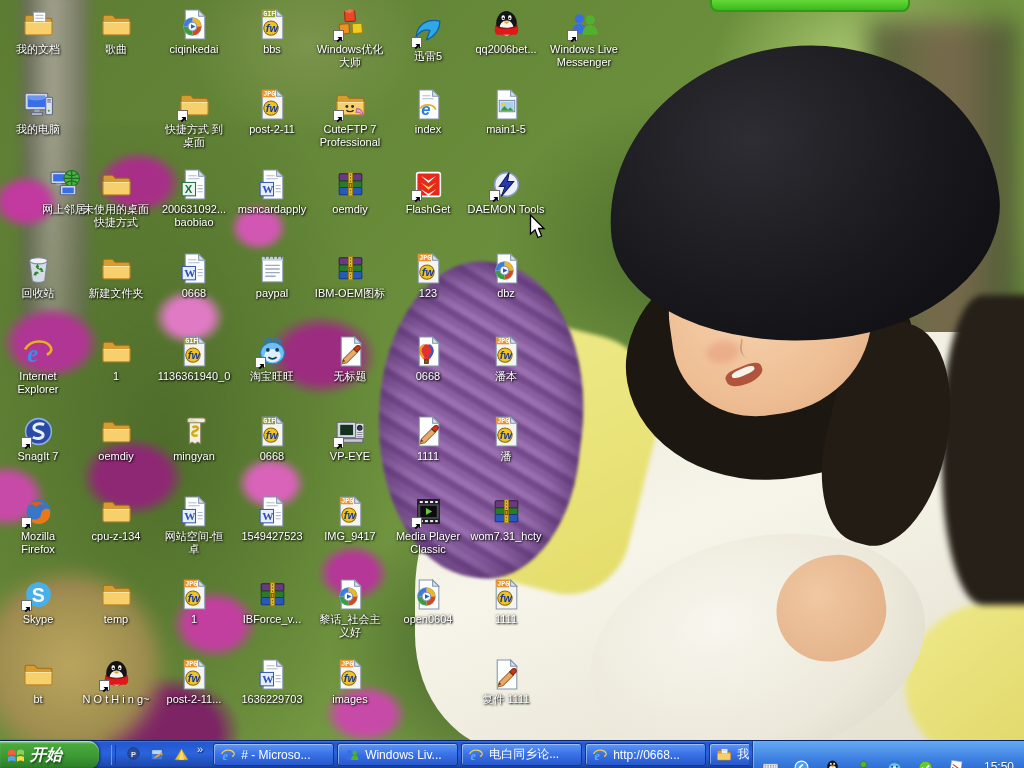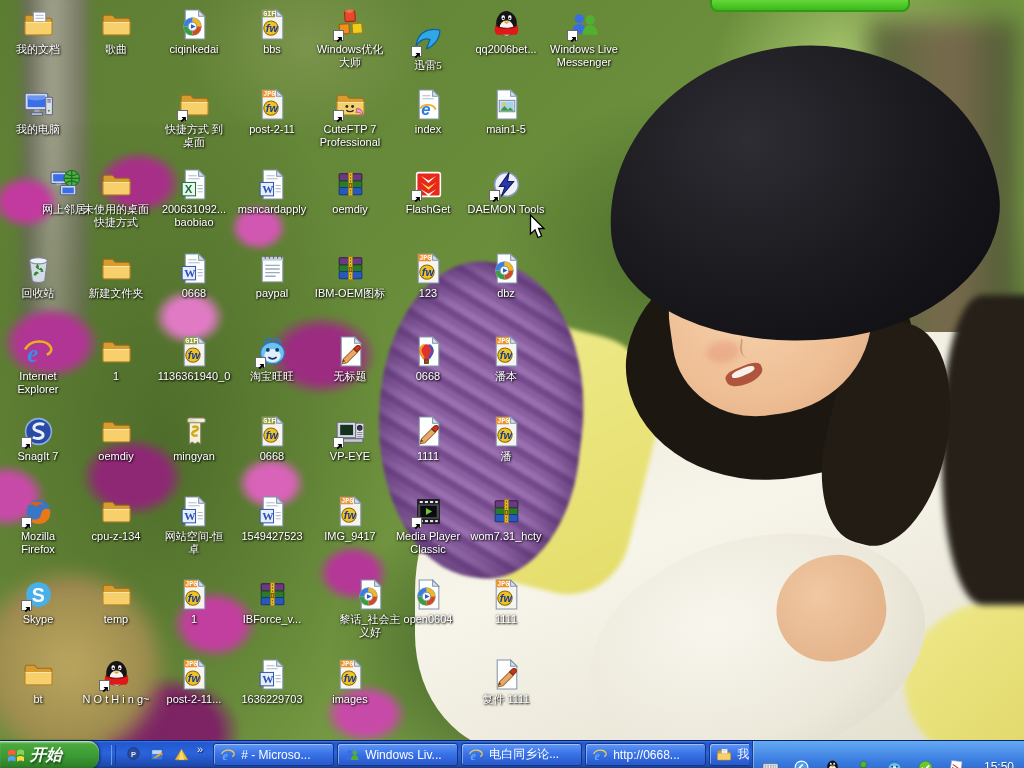--- a/index.html
+++ b/index.html
@@ -203,21 +203,21 @@
               <path d="M11 3l5-2 5 2-5 2z" fill="#f07050"></path>
               <rect x="5" y="15" width="9.5" height="9.5" rx="1" fill="#f09020" stroke="#a05c0c"></rect>
               <rect x="17.5" y="15.5" width="9.5" height="9.5" rx="1" fill="#f0cc20" stroke="#a08008"></rect>
             </g>
           </svg><span class="sc-badge"><svg viewBox="0 0 10 10" width="9" height="9">
               <path d="M8.8 1v5L7.1 4.3 4.4 7 2.9 5.5l2.7-2.7L3.8 1z" fill="#000"></path>
             </svg></span></div>
         <div class="dlabel">Windows优化
 大师</div>
       </div>
-      <div class="dicon" style="left: 391px; top: 24px; font-family: Liberation Serif, serif;">
+      <div class="dicon" style="left: 391px; top: 15px;">
         <div class="ico"><svg viewBox="0 0 32 32" width="33" height="33">
             <path d="M27 6C14 3 5 10 4 21c4.5-6.5 9-7.5 13.5-6l-3.5 9c7-2.5 13-9.5 13-18z" fill="#30a8e8" stroke="#1060a0" stroke-width="1.2"></path>
           </svg><span class="sc-badge"><svg viewBox="0 0 10 10" width="9" height="9">
               <path d="M8.8 1v5L7.1 4.3 4.4 7 2.9 5.5l2.7-2.7L3.8 1z" fill="#000"></path>
             </svg></span></div>
         <div class="dlabel">迅雷5</div>
       </div>
       <div class="dicon" style="left: 469px; top: 8px;">
         <div class="ico"><svg viewBox="0 0 32 32" width="33" height="33">
             <ellipse cx="16" cy="15" rx="10" ry="12" fill="#141414"></ellipse>
@@ -726,21 +726,21 @@
         <div class="ico"><svg viewBox="0 0 32 32" width="33" height="33">
             <rect x="5" y="5.5" width="22" height="7" rx="1" fill="#6a3a80" stroke="#3a1a4a"></rect>
             <rect x="5" y="12.5" width="22" height="6.5" rx="1" fill="#2a7a2a" stroke="#145014"></rect>
             <rect x="5" y="19" width="22" height="7" rx="1" fill="#2858b8" stroke="#123a80"></rect>
             <rect x="14.2" y="4.5" width="3.6" height="22.5" fill="#e8c030" stroke="#a08010"></rect>
             <path d="M16 6v19" stroke="#7a5c08" stroke-dasharray="1.5 1.5"></path>
             <rect x="14.8" y="15" width="2.4" height="4" fill="#c89818" stroke="#7a5c08"></rect>
           </svg></div>
         <div class="dlabel">IBForce_v...</div>
       </div>
-      <div class="dicon" style="left: 313px; top: 578px; margin-left: 20px;">
+      <div class="dicon" style="left: 313px; top: 578px;">
         <div class="ico"><svg viewBox="0 0 32 32" width="33" height="33">
             <path d="M7 2h13l6 6v22H7z" fill="#fdfefe" stroke="#8494ac"></path>
             <path d="M20 2l6 6h-6z" fill="#d8e0ec" stroke="#8494ac"></path>
             <circle cx="14" cy="18" r="8.5" fill="#e8eef6" stroke="#8898b0"></circle>
             <path d="M14 9.5a8.5 8.5 0 0 1 8.5 8.5H14z" fill="#f0b818"></path>
             <path d="M22.5 18a8.5 8.5 0 0 1-8.5 8.5V18z" fill="#d84818"></path>
             <path d="M14 26.5A8.5 8.5 0 0 1 5.5 18H14z" fill="#38a038"></path>
             <path d="M5.5 18A8.5 8.5 0 0 1 14 9.5V18z" fill="#3a7de0"></path>
             <circle cx="14" cy="18" r="4.2" fill="#f4f8fc" stroke="#8898b0"></circle>
             <path d="M12.6 15.8l4.4 2.2-4.4 2.2z" fill="#2a5ac0"></path>

